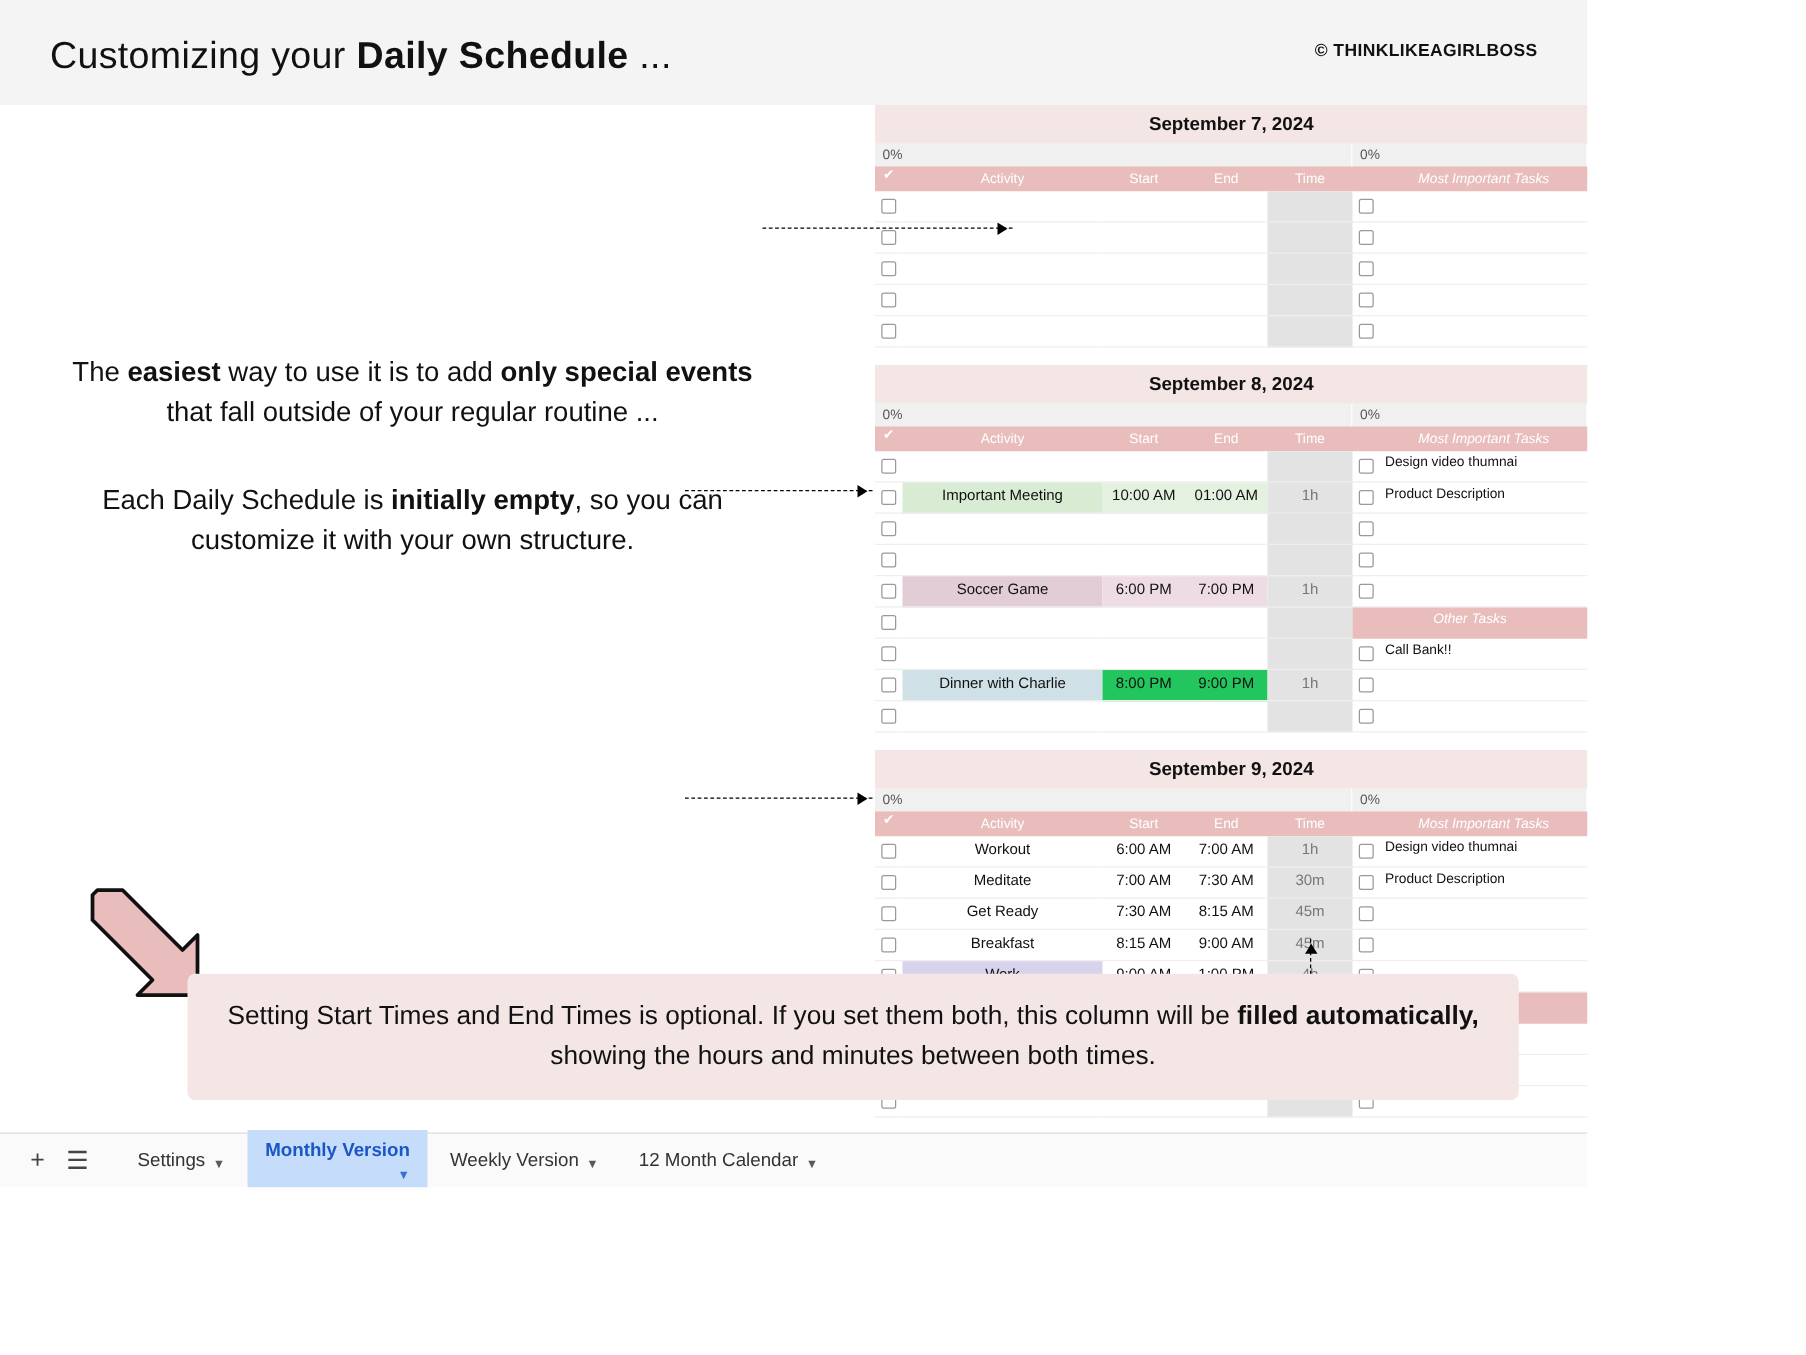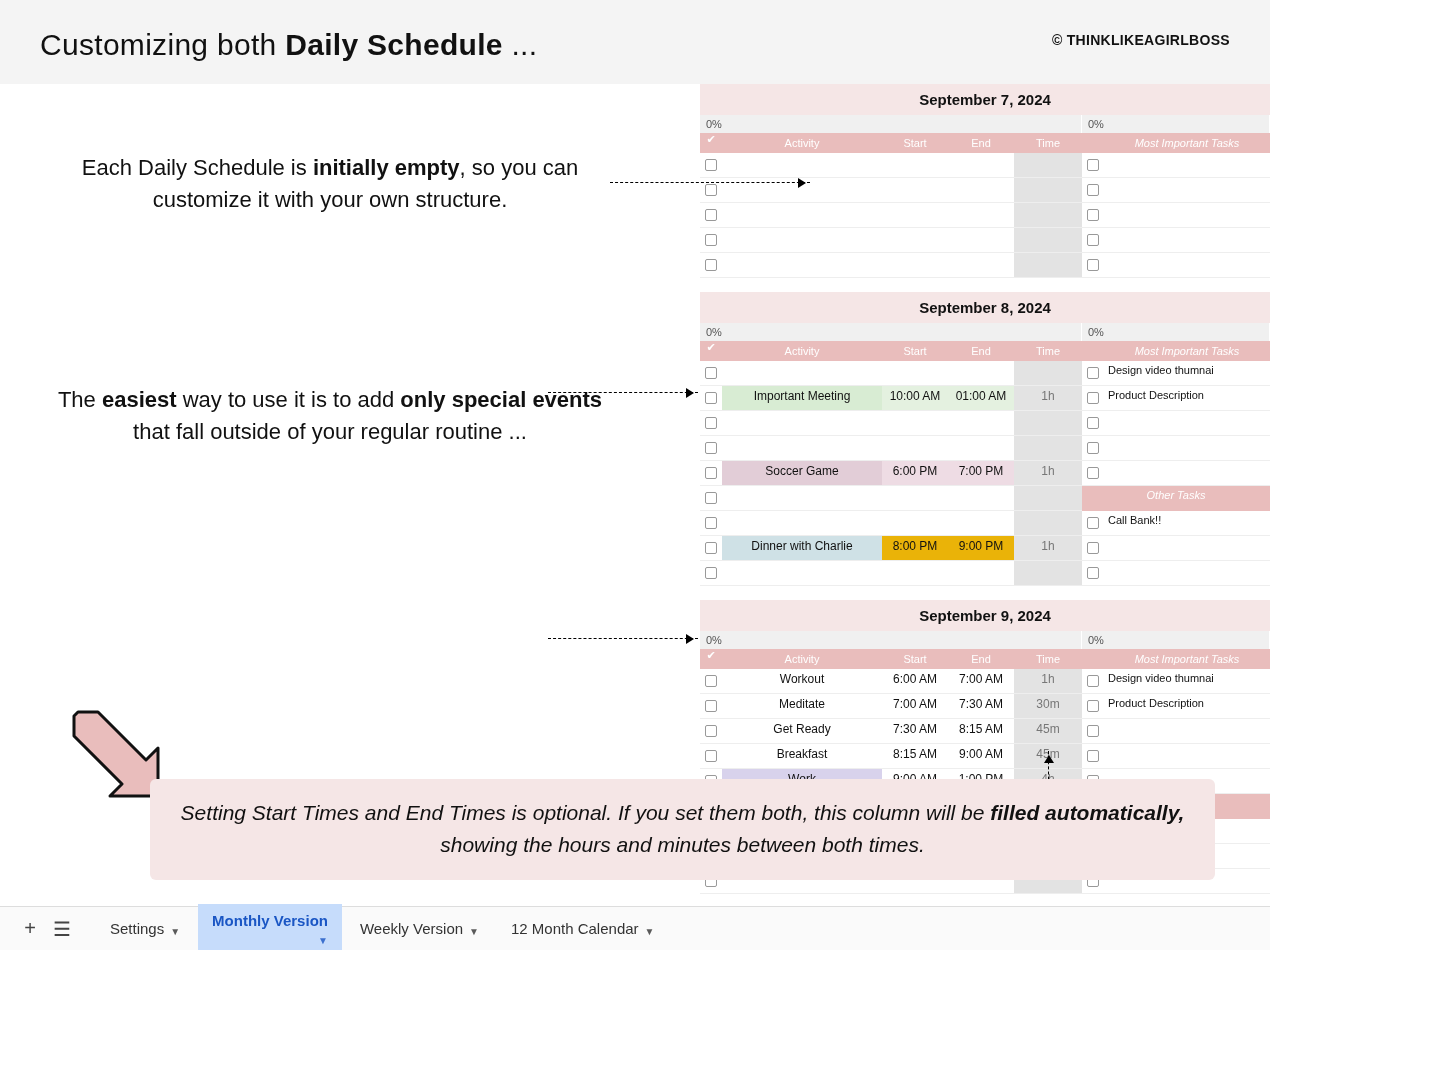--- a/index.html
+++ b/index.html
@@ -52,66 +52,66 @@
   .cell.left { text-align:center; }
   .cell.task { text-align:left; font-size:11px; }
   .chk { border:1.5px solid #999; width:12px; height:12px; margin:3px auto; border-radius:2px; }
   .time-cell { background:var(--grey-cell); color:#777; }
   .activity-green { background:var(--green-light); }
   .activity-mauve { background:var(--mauve-light); }
   .activity-blue  { background:var(--blue-light); }
   .activity-purple{ background:var(--purple-light); }
   .time-green { background:#e4f1e0; }
   .time-mauve { background:#eedce4; }
-  .time-blue  { background:#eab308; }
+  .time-blue  { background:#22c55e; }
   .other-hdr { background:var(--pink-header); color:#fff; font-size:11px; text-align:center; padding:3px 0; font-style:italic; }
 
   
   .dash-arrow { position:absolute; height:1px; border-top:1.5px dashed #000; }
   .dash-arrow::after { content:""; position:absolute; right:-1px; top:-5px; border:5px solid transparent; border-left:8px solid #000; }
 
   
   .big-arrow { position:absolute; }
 
   
   .v-arrow { position:absolute; width:1px; border-left:1.5px dashed #000; }
   .v-arrow::before { content:""; position:absolute; left:-5px; top:-1px; border:5px solid transparent; border-bottom:8px solid #000; }
 
   
-  .callout { position:absolute; left:150px; right:55px; bottom:70px; background:var(--pink-light); border-radius:6px; padding:18px 30px; font-size:21px; font-style:italic; text-align:center; font-weight:300; line-height:1.55; }
+  .callout { position:absolute; left:150px; right:55px; bottom:70px; background:var(--pink-light); border-radius:6px; padding:18px 30px; font-size:21px; text-align:center; font-weight:300; line-height:1.55; }
   .callout b { font-weight:700; }
 
   
   .tabbar { position:absolute; left:0; right:0; bottom:0; height:44px; background:var(--off-bg); border-top:1px solid #ddd; display:flex; align-items:center; padding:0 16px; gap:4px; }
   .tabbar .icon-btn { width:28px; text-align:center; font-size:20px; color:#444; cursor:pointer; }
   .tabbar .spacer { width:12px; }
   .tab { padding:8px 14px; font-size:15px; color:#333; display:flex; align-items:flex-end; gap:6px; cursor:pointer; }
   .tab.active { background:var(--tab-active); color:var(--tab-active-text); font-weight:600;flex-direction:column; }
   .tab .caret { font-size:10px; opacity:.8; }
 </style>
 </head>
 <body>
 
 <div class="page">
 
   <div class="banner">
     <h1>
-      <span>Customizing both </span><b>Daily Schedule</b><span> ...</span>
+      <span>Customizing your </span><b>Daily Schedule</b><span> ...</span>
     </h1>
     <div class="copyright">© THINKLIKEAGIRLBOSS</div>
   </div>
 
   <div class="main">
 
     <div class="text-col">
+      <div class="para p2">
+        <span>The </span><b>easiest</b><span> way to use it is to add </span><b>only special events</b><span> that fall outside of your regular routine ...</span>
+      </div>
       <div class="para p1">
         <span>Each Daily Schedule is </span><b>initially empty</b><span>, so you can customize it with your own structure.</span>
-      </div>
-      <div class="para p2">
-        <span>The </span><b>easiest</b><span> way to use it is to add </span><b>only special events</b><span> that fall outside of your regular routine ...</span>
       </div>
     </div>
 
     <div class="dash-arrow" style="left:610px; top:98px;  width:200px;"></div>
     <div class="dash-arrow" style="left:548px; top:308px; width:150px;"></div>
     <div class="dash-arrow" style="left:548px; top:554px; width:150px;"></div>
 
     <div class="sheet-col" id="sheet-col">
         <div class="sheet-card">
     <div class="date-bar">September 7, 2024</div>

